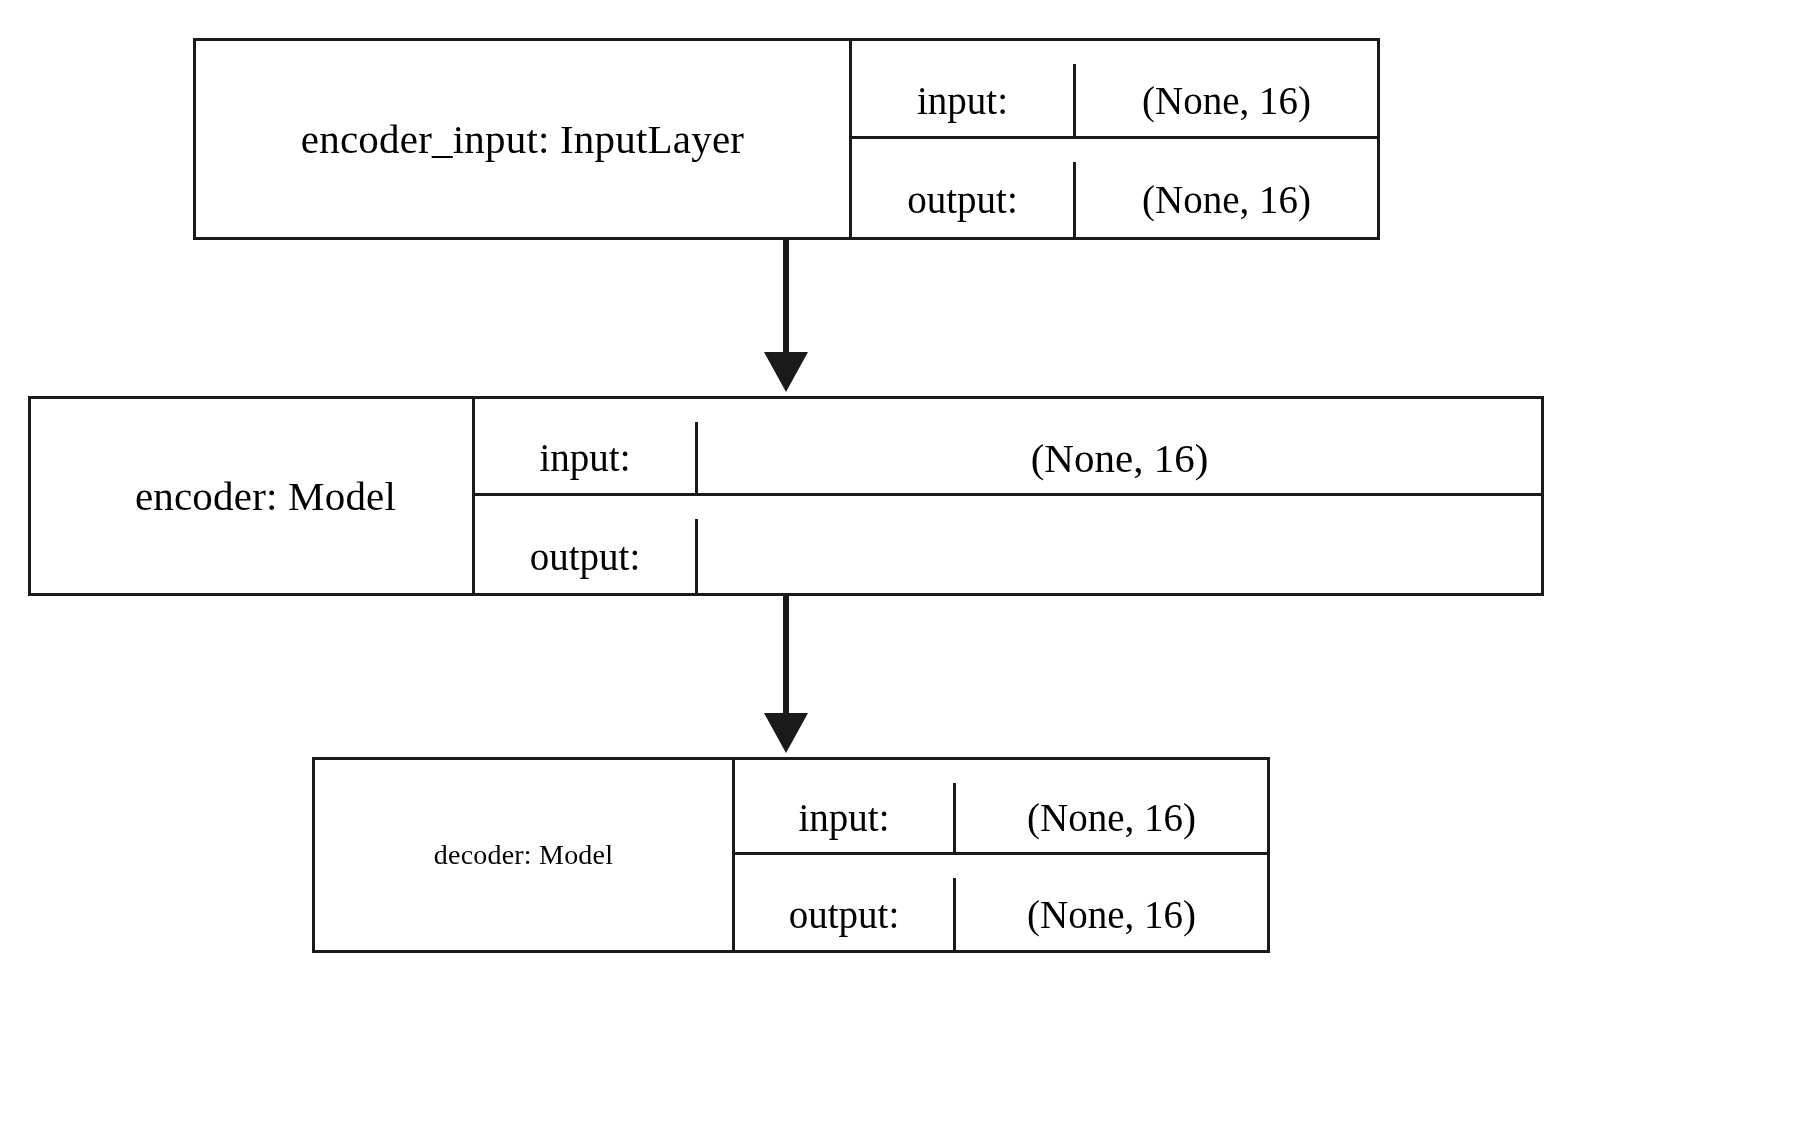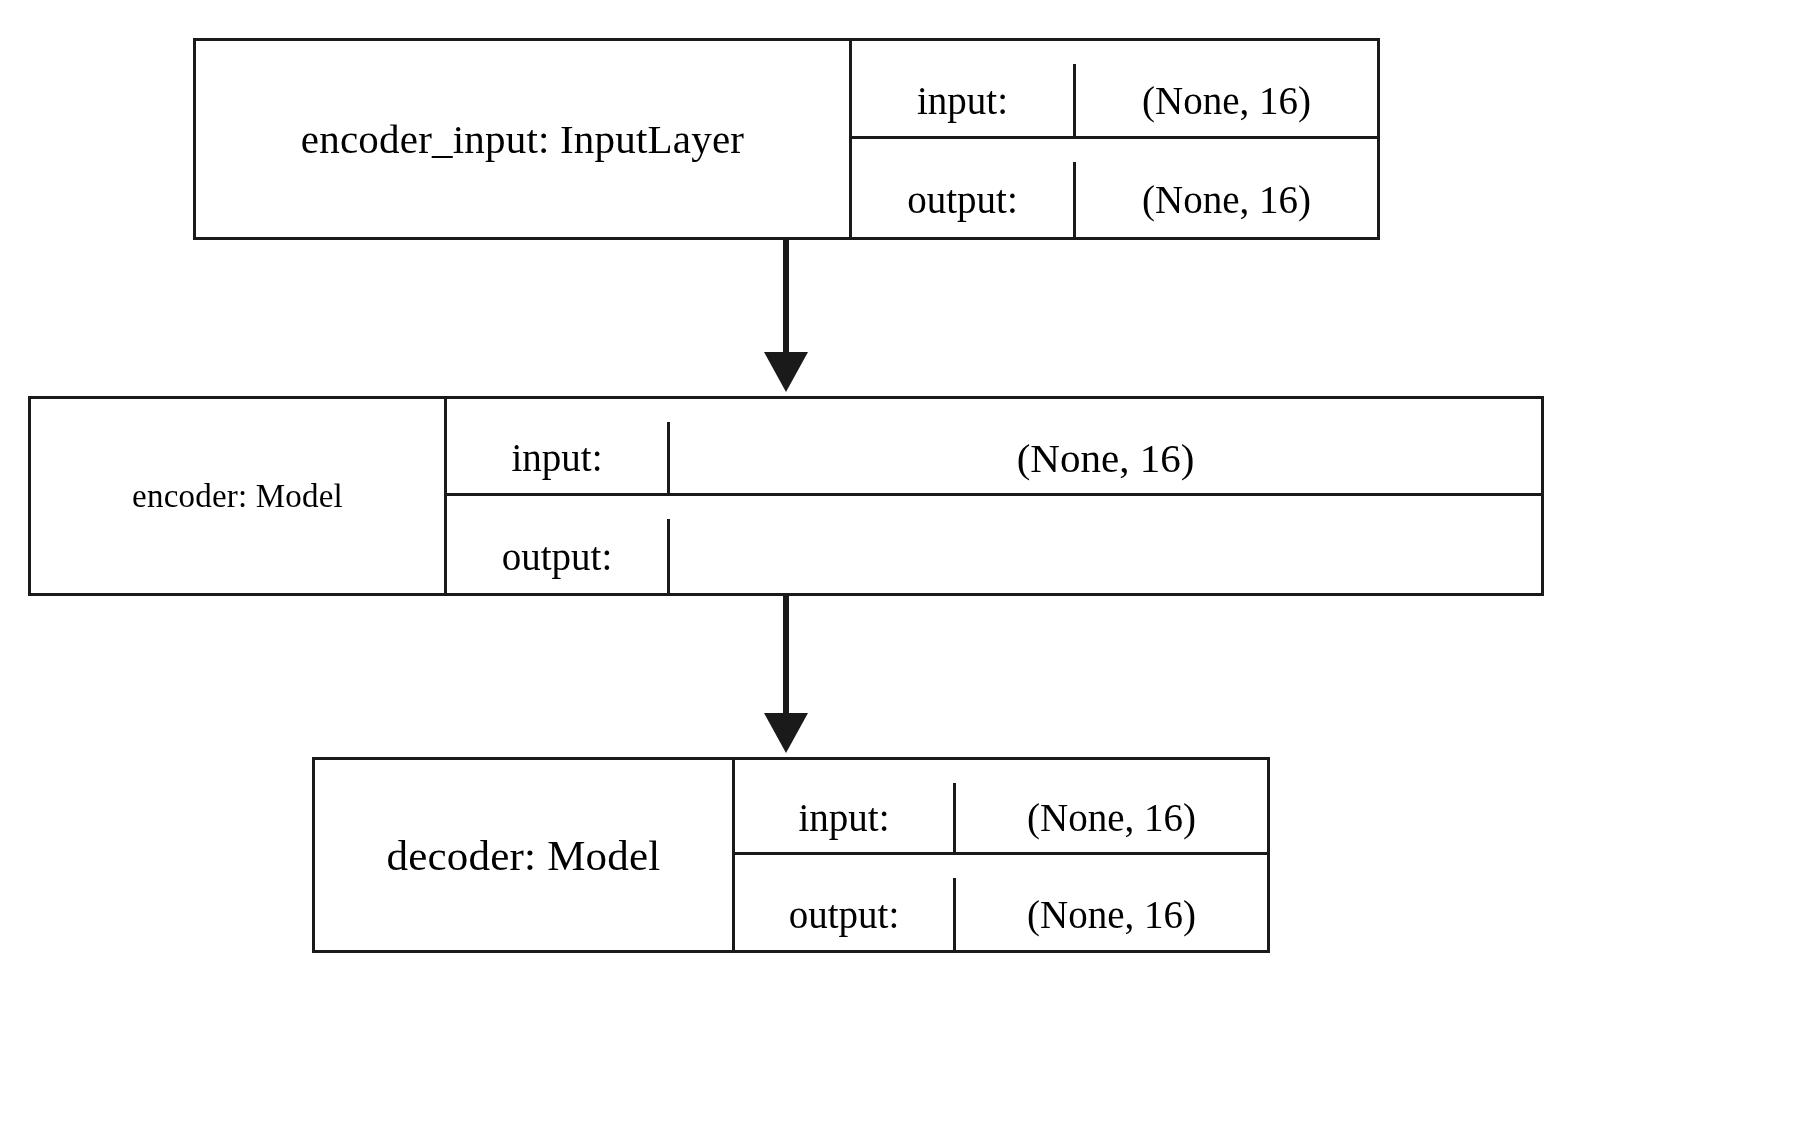--- a/index.html
+++ b/index.html
@@ -108,41 +108,42 @@
 
   #node-encoder {
     left: 28px;
     top: 396px;
     width: 1516px;
     height: 200px;
   }
   #node-encoder .node-name {
     width: 413px;
     flex: 0 0 413px;
-    font-size: 33px;
+    font-size: 41px;
+    margin-left: 28px;
   }
   #node-encoder .row-label {
     width: 223px;
     flex: 0 0 223px;
     font-size: 39px;
   }
   #node-encoder .row-value {
     font-size: 41px;
   }
 
   #node-decoder {
     left: 312px;
     top: 757px;
     width: 958px;
     height: 196px;
   }
   #node-decoder .node-name {
     width: 417px;
     flex: 0 0 417px;
-    font-size: 43px;
+    font-size: 28px;
   }
   #node-decoder .row-label {
     width: 221px;
     flex: 0 0 221px;
     font-size: 39px;
   }
   #node-decoder .row-value {
     font-size: 39px;
   }
 

